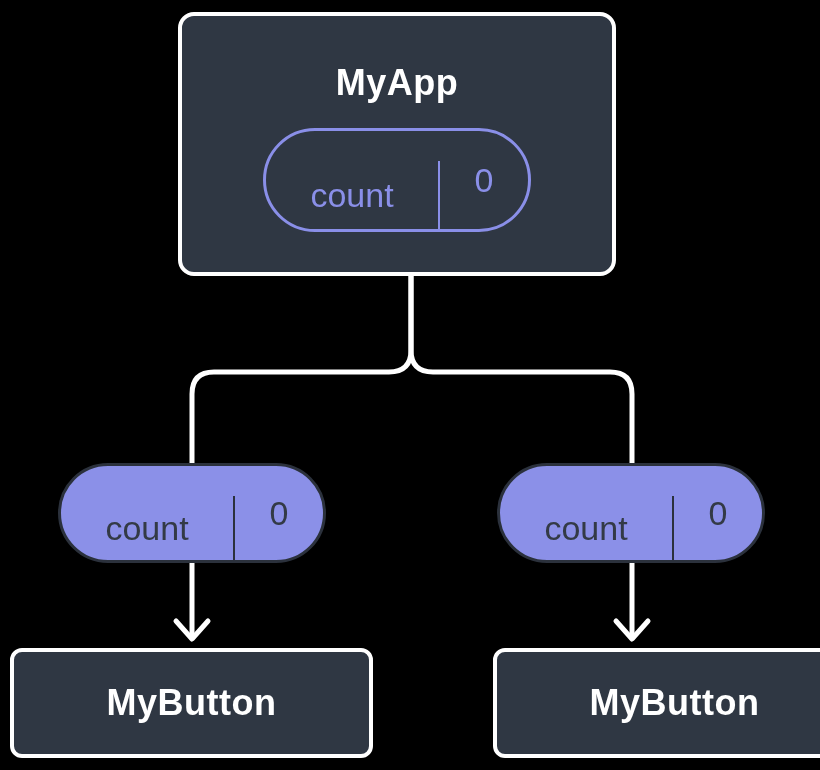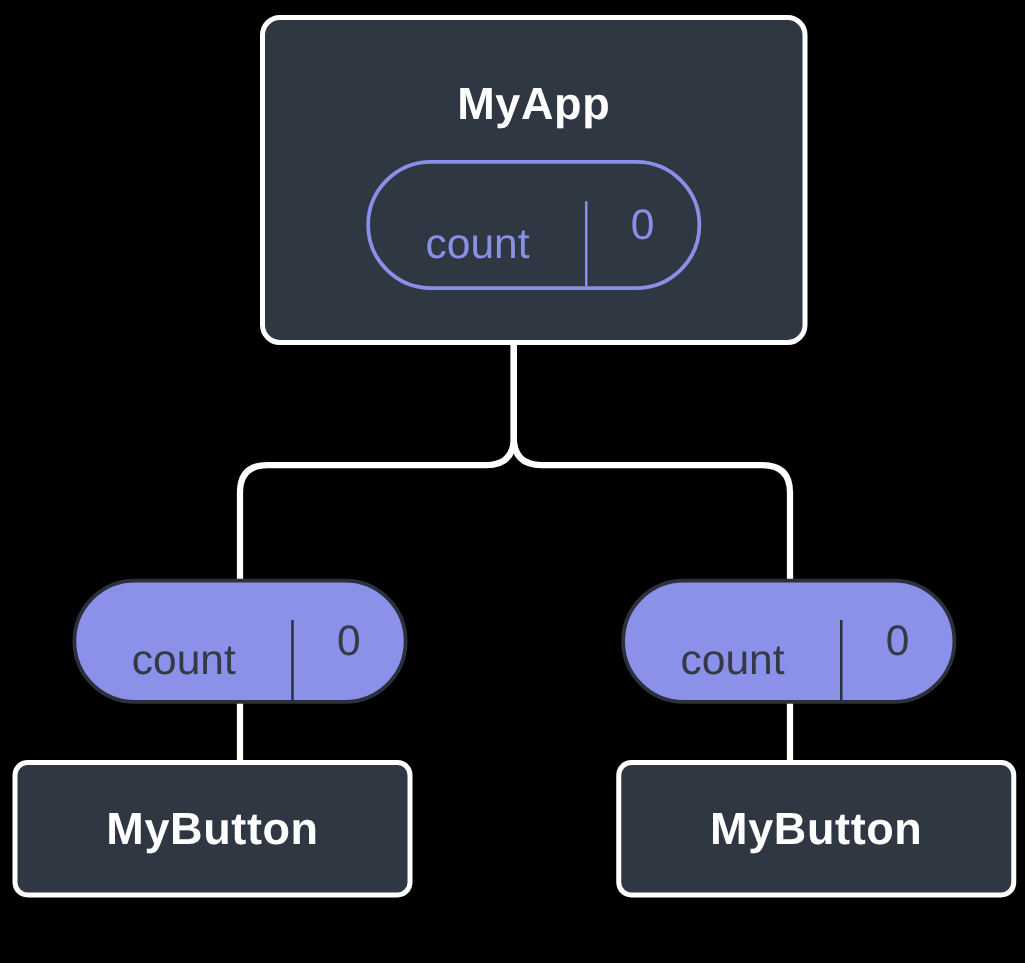--- a/index.html
+++ b/index.html
@@ -22,27 +22,27 @@
     z-index: 1;
   }
   .node {
     position: absolute;
     box-sizing: border-box;
     background: var(--node-fill, #333A45);
     border: 4px solid var(--line, #fff);
     z-index: 2;
   }
   .node.root {
-    left: 208px; top: 12px;
+    left: 178px; top: 12px;
     width: 438px; height: 264px;
     border-radius: 16px;
   }
   .node.leaf {
-    width: 320px; height: 110px;
-    top: 608px;
+    width: 363px; height: 110px;
+    top: 648px;
     border-radius: 12px;
     display: flex;
     align-items: center;
     justify-content: center;
   }
   .node.leaf.left  { left: 10px; }
   .node.leaf.right { left: 493px; }
   .node-title {
     color: var(--title-text, #fff);
     font-size: 36px;

